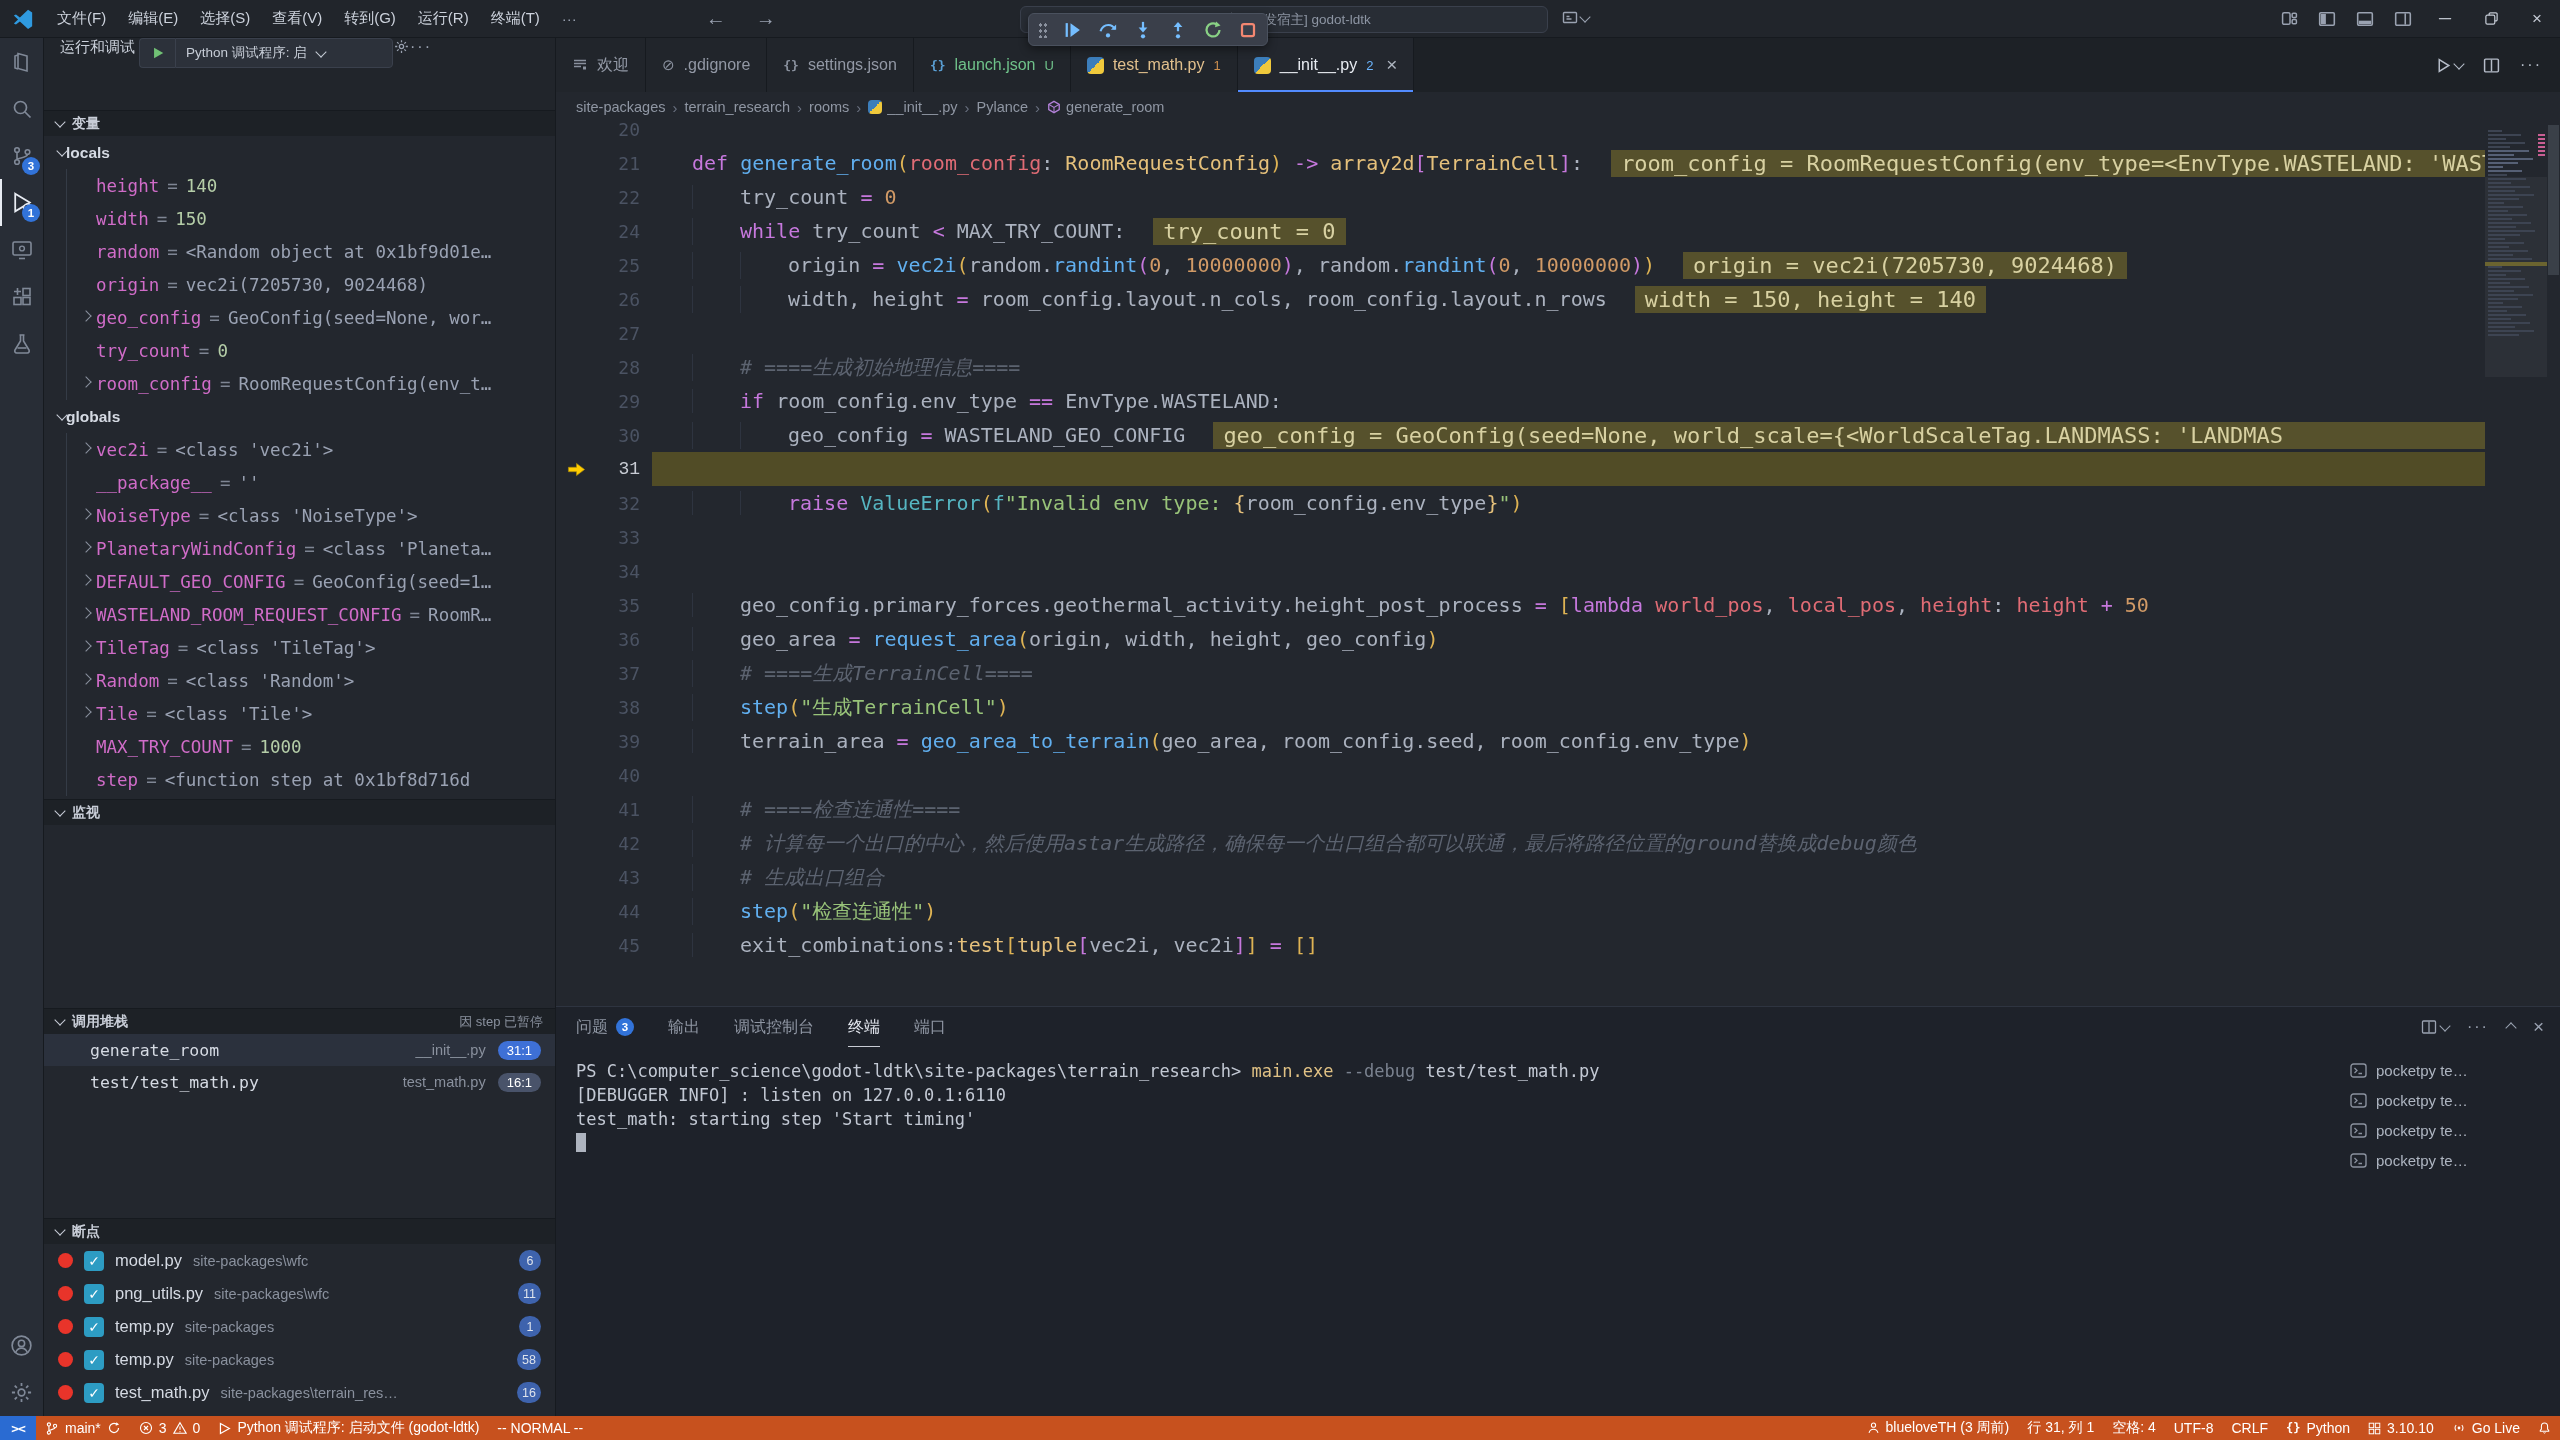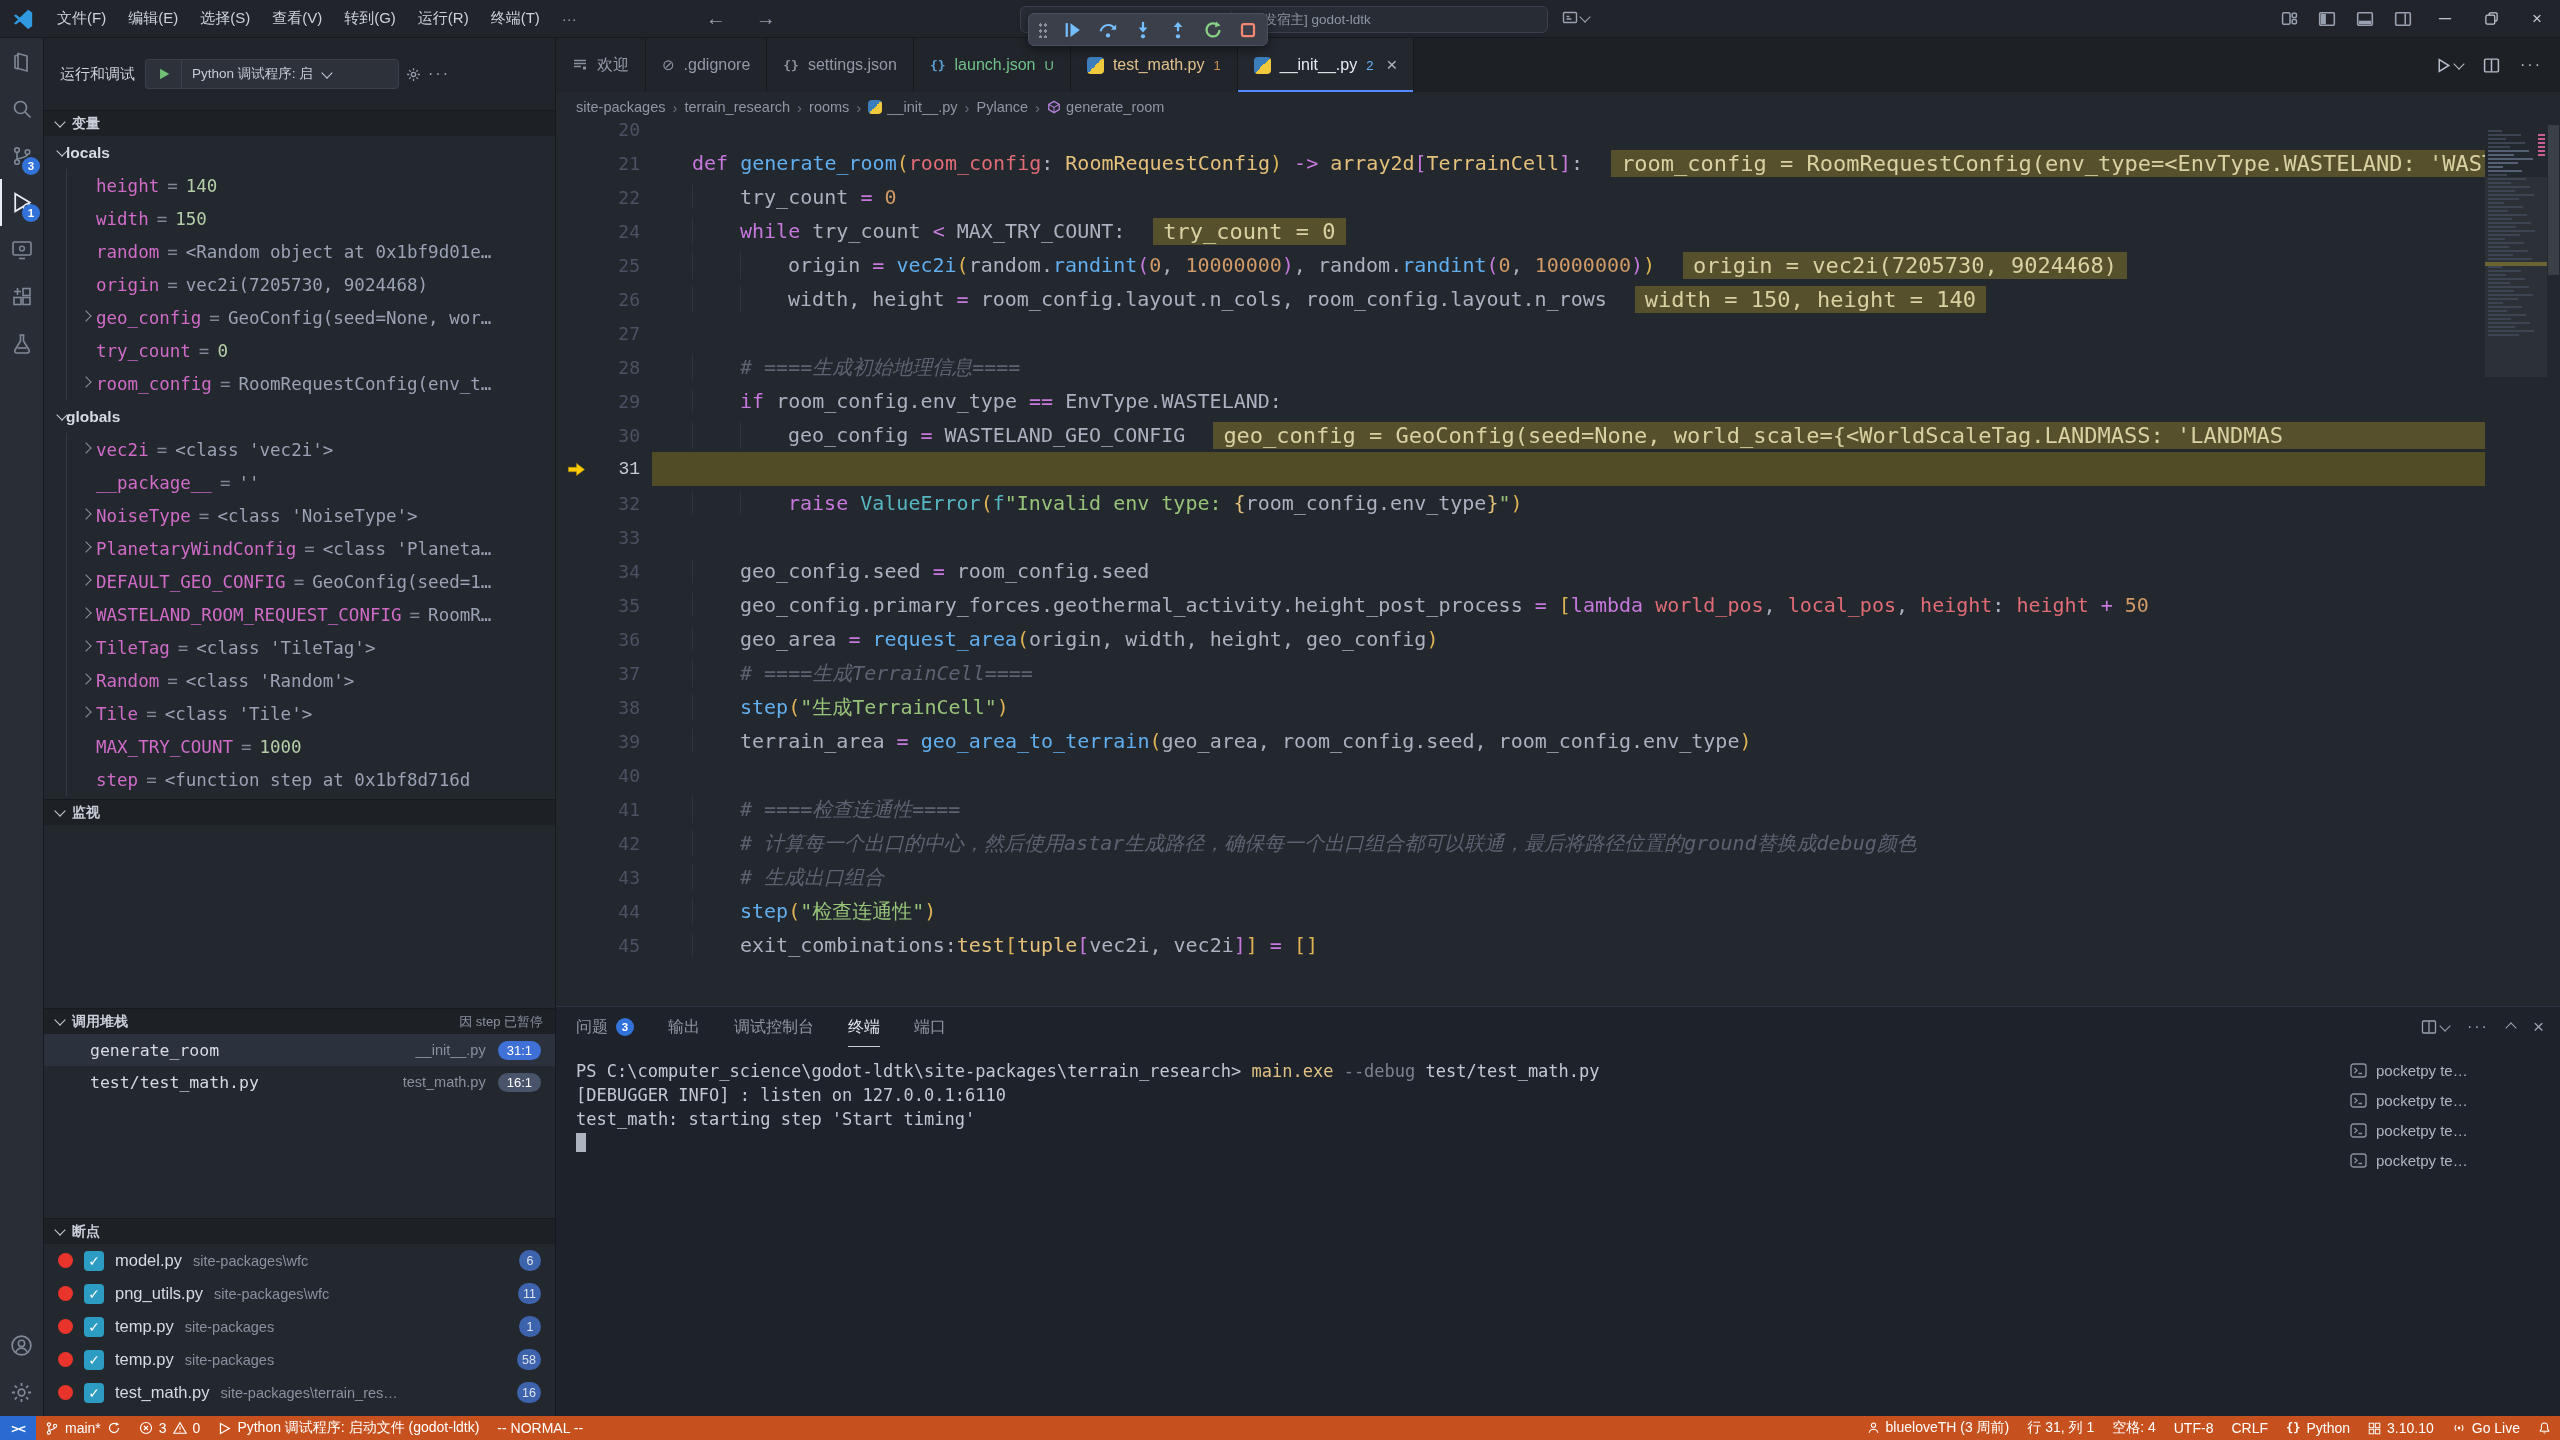--- a/index.html
+++ b/index.html
@@ -33,21 +33,21 @@
 
   .activitybar { width:44px; background:#282d36; display:flex; flex-direction:column; border-right:1px solid #161a1f; }
   .ab-ic { height:47px; display:flex; align-items:center; justify-content:center; color:#808998; position:relative; }
   .ab-ic.active { color:#e8ecf3; border-left:2px solid #e8ecf3; }
   .ab-badge { position:absolute; right:3px; bottom:4px; background:#3273d9; color:#fff; border-radius:50%;
     min-width:18px; height:18px; font-size:11.5px; display:flex; align-items:center; justify-content:center; font-weight:bold; }
   .ab-spacer { flex:1; }
 
   
   .sidebar { width:512px; background:#21252b; border-right:1px solid #161a1f; display:flex; flex-direction:column; }
-  .sb-top { height:72px; display:flex; align-items:center; padding:0 12px 0 16px; gap:6px; }
+  .sb-top { height:72px; display:flex; align-items:flex-start; padding:0 12px 0 16px; gap:0; }
   .sb-title { font-size:15px; color:#ccd2dc; margin-right:4px; white-space:nowrap; }
   .launch { display:flex; height:30px; }
   .launch-play { width:36px; background:#2c313a; border:1px solid #3a404c; border-right:none;
     border-radius:4px 0 0 4px; display:flex; align-items:center; justify-content:center; }
   .launch-sel { background:#2c313a; border:1px solid #3a404c; border-radius:0 4px 4px 0; color:#c6ccd6;
     font-size:13.5px; display:flex; align-items:center; gap:10px; padding:0 10px; width:218px; white-space:nowrap; overflow:hidden; }
   .sb-icbtn { color:#9aa2b1; display:flex; align-items:center; }
 
   .sec-head { height:26px; background:#1d2126; border-top:1px solid #161a1f; display:flex; align-items:center;
     padding:0 12px; gap:8px; font-size:14px; font-weight:bold; color:#c8cdd7; }
@@ -756,24 +756,20 @@
             <span class="glyph"></span>
             <span class="lnum">33</span>
             <span class="ltext">
               <span class="ind"></span>
               <span class="codetxt"></span>
             </span>
           </div>
           <div class="cline">
             <span class="glyph"></span>
             <span class="lnum">34</span>
-            <span class="ltext">
-              <span class="ind"></span>
-              <span class="codetxt"><span class="tk-df">geo_config.seed </span><span class="tk-op">= </span><span class="tk-df">room_config.seed</span></span>
-            </span>
           </div>
           <div class="cline">
             <span class="glyph"></span>
             <span class="lnum">35</span>
             <span class="ltext">
               <span class="ind"></span>
               <span class="codetxt"><span class="tk-df">geo_config.primary_forces.geothermal_activity.height_post_process </span><span class="tk-op">= </span><span class="tk-b1">[</span><span class="tk-kw">lambda </span><span class="tk-pa">world_pos</span><span class="tk-df">, </span><span class="tk-pa">local_pos</span><span class="tk-df">, </span><span class="tk-pa">height</span><span class="tk-df">: </span><span class="tk-pa">height </span><span class="tk-op">+ </span><span class="tk-nu">50</span></span>
             </span>
           </div>
           <div class="cline">

